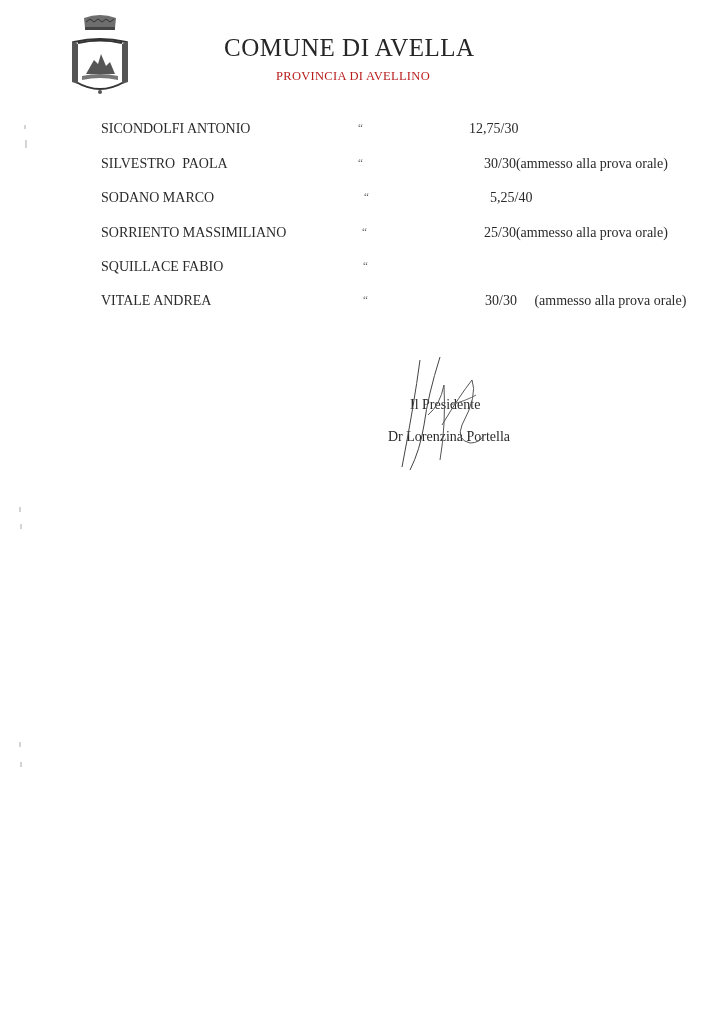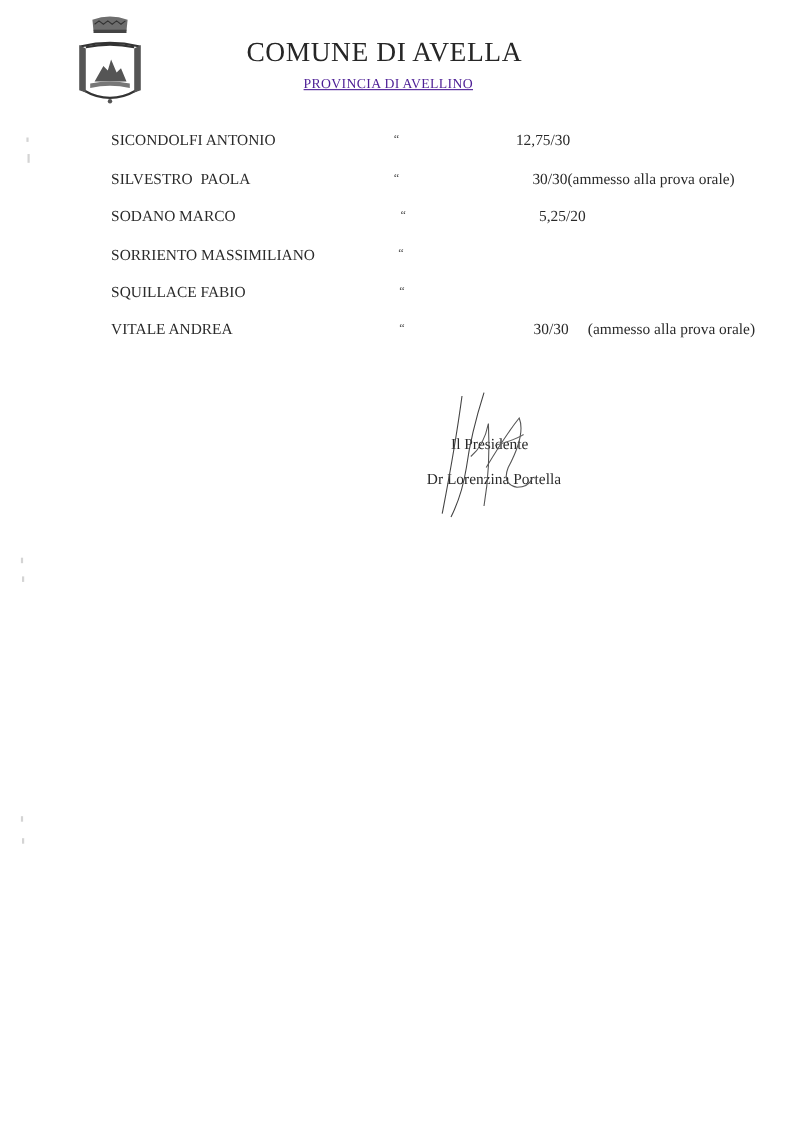--- a/index.html
+++ b/index.html
@@ -8,21 +8,21 @@
       font-family: "Liberation Serif", "DejaVu Serif", serif;
       color: #2a2a2a;
     }
     .crest { position: absolute; left: 68px; top: 14px; width: 64px; height: 84px; }
     .title {
       position: absolute; left: 224px; top: 34px;
       font-size: 25px; letter-spacing: 0.5px; color: #262626;
     }
     .subtitle {
       position: absolute; left: 276px; top: 69px;
-      font-size: 12.5px; letter-spacing: 0.3px; color: #4c1d95; text-decoration: underline;
+      font-size: 12.5px; letter-spacing: 0.3px; color: #b91c1c;
     }
     .row { position: absolute; left: 0; width: 718px; height: 20px; font-size: 14px; margin-left: 38px; }
     .row .name { position: absolute; left: 63px; top: 0; white-space: pre; }
     .row .ditto { position: absolute; top: 0; font-size: 11px; color: #555; }
     .row .score { position: absolute; top: 0; white-space: pre; }
     .sig-title { position: absolute; left: 410px; top: 397px; font-size: 14px; }
     .sig-name { position: absolute; left: 388px; top: 429px; font-size: 14px; }
     .signature { position: absolute; left: 380px; top: 355px; width: 140px; height: 120px; }
     .speck { position: absolute; width: 2px; background: #d4d4d4; }
   </style>
@@ -54,25 +54,26 @@
   <span class="score" style="left:431px;">12,75/30</span>
 </div>
 <div class="row" style="top:156px;">
   <span class="name">SILVESTRO  PAOLA</span>
   <span class="ditto" style="left:320px;">“</span>
   <span class="score" style="left:446px;">30/30(ammesso alla prova orale)</span>
 </div>
 <div class="row" style="top:190px;">
   <span class="name">SODANO MARCO</span>
   <span class="ditto" style="left:326px;">“</span>
-  <span class="score" style="left:452px;">5,25/20</span>
+  <span class="score" style="left:452px;">5,25/40</span>
 </div>
 <div class="row" style="top:225px;">
   <span class="name">SORRIENTO MASSIMILIANO</span>
   <span class="ditto" style="left:324px;">“</span>
+  <span class="score" style="left:446px;">25/30(ammesso alla prova orale)</span>
 </div>
 <div class="row" style="top:259px;">
   <span class="name">SQUILLACE FABIO</span>
   <span class="ditto" style="left:325px;">“</span>
 </div>
 <div class="row" style="top:293px;">
   <span class="name">VITALE ANDREA</span>
   <span class="ditto" style="left:325px;">“</span>
   <span class="score" style="left:447px;">30/30     (ammesso alla prova orale)</span>
 </div>

